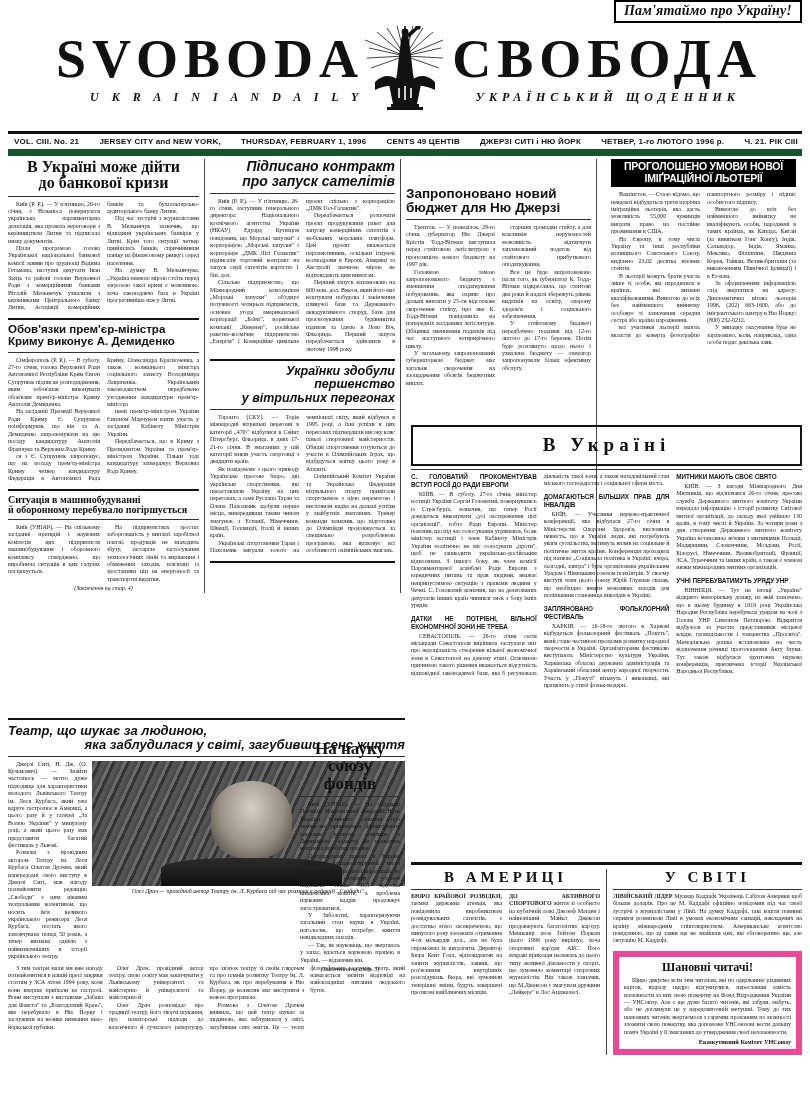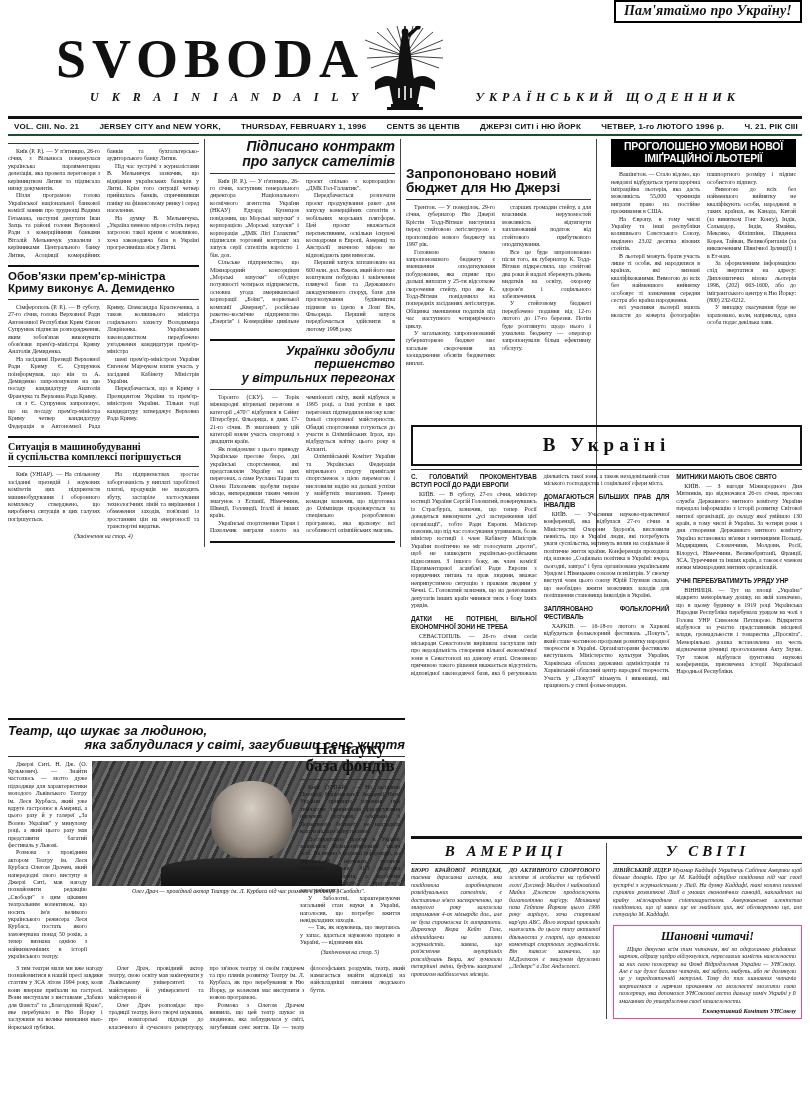--- a/index.html
+++ b/index.html
@@ -33,21 +33,21 @@
   .mh-sub{
     font-family:"Liberation Serif", serif;
     font-style:italic;font-weight:bold;font-size:12px;letter-spacing:5px;
     position:absolute;top:64px;
   }
   .mh-sub-left{left:82px;}
   .mh-sub-right{right:62px;}
   .emblem{position:absolute;left:50%;transform:translateX(-50%);top:0px;width:120px;height:84px;}
 
   
-  .dateline-wrap{margin-top:4px;border-top:3px solid #111;border-bottom:2px solid #14532d;padding:2px 0;}
+  .dateline-wrap{margin-top:19px;border-top:3px solid #111;border-bottom:7px solid #14532d;padding:2px 0;}
   .dateline{
     display:flex;justify-content:space-between;align-items:center;
     font-family:"Liberation Sans", sans-serif;font-weight:bold;font-size:8px;
     letter-spacing:.2px;padding:1px 4px 1px 6px;
   }
   .dateline span{white-space:nowrap;}
 
   
   .row{display:flex;}
   .rule-v{border-left:1px solid #444;}
@@ -93,21 +93,21 @@
   .secthead-sm{
     font-family:"Liberation Serif", serif;font-weight:bold;
     text-align:center;font-size:15px;letter-spacing:4px;
   }
   .subhead{
     font-family:"Liberation Sans", sans-serif;font-weight:bold;
     font-size:6.4px;line-height:8px;margin-bottom:2px;letter-spacing:-.1px;
   }
   .leadcaps{font-weight:bold;}
 
-  .boxed{border:1px solid #ec4899;padding:3px 5px 4px 5px;}
+  .boxed{border:6px solid #ec4899;padding:3px 5px 4px 5px;}
   .boxed2{border:2px solid #111;padding:2px;}
 
   .photo{
     background:
       repeating-linear-gradient(115deg,#4a4a4a 0 3px,#6a6a6a 3px 6px,#333 6px 9px,#555 9px 13px),
       linear-gradient(160deg,#777,#222);
     position:relative;overflow:hidden;
   }
   .photo .face{
     position:absolute;left:38%;top:16%;width:26%;height:62%;
@@ -163,40 +163,45 @@
       <path d="M62 8 L72 0 L74 2 L64 12 Z" fill="#111"></path>
       <circle cx="73" cy="1" r="2.6" fill="#111"></circle>
       <path d="M30 56 C40 46, 50 50, 58 58 L58 62 C48 58, 38 60, 30 64 Z" fill="#111"></path>
       <path d="M90 56 C80 46, 70 50, 62 58 L62 62 C72 58, 82 60, 90 64 Z" fill="#111"></path>
       <path d="M44 58 L76 58 L72 78 L48 78 Z" fill="#111"></path>
       <path d="M54 62 L54 72 M60 60 L60 74 M66 62 L66 72" stroke="#fff" stroke-width="1.6"></path>
       <rect x="46" y="78" width="28" height="3" fill="#111"></rect>
       <rect x="42" y="81" width="36" height="3" fill="#111"></rect>
     </svg>
 
+    <div class="mh-title mh-right">СВОБОДА</div>
     <div class="mh-sub mh-sub-right">УКРАЇНСЬКИЙ ЩОДЕННИК</div>
   </div>
 
   <div class="dateline-wrap">
     <div class="dateline">
       <span>VOL. CIII. No. 21</span>
       <span>JERSEY CITY and NEW YORK,</span>
       <span>THURSDAY, FEBRUARY 1, 1996</span>
-      <span>CENTS 36 ЦЕНТІВ</span>
+      <span>CENTS 49 ЦЕНТІВ</span>
       <span>ДЖЕРЗІ СИТІ і НЮ ЙОРК</span>
       <span>ЧЕТВЕР, 1-го ЛЮТОГО 1996 р.</span>
       <span>Ч. 21. РІК СІІІ</span>
     </div>
   </div>
 
   <div class="row" style="margin-top:3px;">
 
     <div style="width:196px;padding-right:5px;box-sizing:border-box;">
 
       <div>
+        <div class="hl-serif" style="font-size:16px;margin-bottom:3px;">
+          <div>В Україні може дійти</div>
+          <div>до банкової кризи</div>
+        </div>
         <hr class="thin">
         <div class="bt twocol">
           <p>Київ (Р. Р.). — У п'ятницю, 26-го січня, з Вільнюса повернулася українська парляментарна делеґація, яка провела переговори з керівництвом Литви та підписала низку документів.</p>
           <p>Пізля програмою голова Української національної банкової комісії заявив про труднощі Вадима Гетьмана, наступні депутати Іван Заєць та районі голови Верховної Ради з комерційними банками Віталій Мельничук ухвалили з керівниками Центрального банку Литви, Асоціяції комерційних банків та бухгальтерсько-аудиторського банку Литви.</p>
           <p>Під час зустрічі з журналістами В. Мельничук зазначив, що відвідини українських банкірів у Литві. Крім того ситуації четвер прийшлась банків, спричинивши паніку на фінансовому ринку і серед населення.</p>
           <p>На думку В. Мельничука, „Україна певною мірою стоїть перед загрозою такої кризи є можливою, хоча законодавча база в Україні прогресивніша ніж у Литві.</p>
         </div>
       </div>
 
       <hr class="med" style="margin-top:6px;">
@@ -214,21 +219,21 @@
           <p>шені прем'єр-міністром України Євгеном Марчуком взяти участь у засіданні Кабінету Міністрів України.</p>
           <p>Передбачається, що в Криму з Президентом України та прем'єр-міністром України. Тільки тоді кандидатуру затверджує Верховна Рада Криму.</p>
         </div>
       </div>
 
       <hr class="med" style="margin-top:6px;">
 
       <div>
         <div class="hl-serif" style="font-size:10px;text-align:left;margin:3px 0 3px 0;">
           <div>Ситуація в машинобудуванні</div>
-          <div>й суспільства комплексі погіршується</div>
+          <div>й оборонному перебувало погіршується</div>
         </div>
         <hr class="thin">
         <div class="bt twocol">
           <p>Київ (УНІАР). — На спільному засіданні президій і наукових комітетів цих підприємств машинобудування і оборонного комплексу стверджено, що виробнича ситуація в цих галузях погіршується.</p>
           <p>На підприємствах зростає заборгованість у виплаті заробітної платні, продукція не знаходить збуту, застаріле застосування технологічних ліній та вирішення і обмеження заходів, пов'язані із зростанням цін на енергоносії та транспортні видатки.</p>
         </div>
         <div class="bt cont">(Закінчення на стор. 4)</div>
       </div>
     </div>
 
@@ -369,33 +374,33 @@
       <p>З тим театри мали ми вже нагоду познайомитися в нашій пресі завдяки статтям у ЗСА літом 1994 року, коли вони вперше приїхали на гастролі. Вони виступали з виставами „Забава для Фавста" та „Благодатний Краю", яке перебувало в Ню Йорку і заслужили на велике визнання нью-йоркської публіки.</p>
       <p>Олег Драч, провідний актор театру, свою освіту мав закінчувати у Львівському університеті та майстерню й університеті та майстерню й</p>
       <p>Олег Драч розповідає про традиції театру, його творчі шукання, про новаторські підходи до класичного й сучасного репертуару, про зв'язок театру зі своїм глядачем та про плянів розвитку Театру ім. Л. Курбаса, як про перебування в Ню Йорку, де колектив має виступити з новою програмою.</p>
       <p>Розмова з Олегом Драчем виявила, що цей театр шукає за людиною, яка заблудилася у світі, загубивши сенс життя. Це — театр філософських роздумів, театр, який намагається знайти відповіді на найскладніші питання людського буття.</p>
     </div>
   </div>
 
   <div style="position:absolute;left:300px;top:740px;width:100px;">
     <div class="hl-serif" style="font-size:17px;margin-bottom:3px;">
       <div>На науку</div>
-      <div>база фондів</div>
+      <div>союзу фондів</div>
     </div>
     <hr class="thin">
     <div class="bt">
       <p>Київ (УНІАР). — На засіданні Президії Національної Академії Наук України прийнято рішення про тимчасове припинення фінансування наукових установ, оскільки з Державного бюджету не надходять кошти на заробітну платню.</p>
       <p>Досліджувано проєкт в Україні зайнялися вісімдесятирічний тисяч осіб. Як видно з поданої інформації, до українських наукових установ надійшли тільки 31,3 відсотка вимагаємих коштів, а проблема наукових кадрів продовжує загострюватися.</p>
       <p>У Заболотні, характеризуючи загальний стан науки в Україні, наголосив, що потребує вжиття невідкладних заходів.</p>
       <p>— Так, як науковець, що звертаюсь у запас, вдається науковою працею в Україні, — відзначив він.</p>
     </div>
     <div class="bt cont">(Закінчення на стор. 5)</div>
   </div>
 
-  <div style="position:absolute;left:411px;top:836px;width:391px;font-style:italic;">
+  <div style="position:absolute;left:411px;top:862px;width:391px;">
     <hr class="thick" style="margin:0 0 4px 0;">
     <div class="row">
       <div style="width:195px;padding-right:6px;box-sizing:border-box;">
         <div class="secthead-sm">В АМЕРИЦІ</div>
         <hr class="thin" style="margin:3px 0;">
         <div class="bt twocol">
           <p class="noind">
             <span class="leadcaps">БЮРО КРАЙОВОЇ РОЗВІДКИ,</span>
             <span>таємна державна агенція, яка повідомила виробництвом розвідувальних сателітів, є достатньо м'ясо засекреченою, що минулого року заложила отримання 4-ох мільярдів дол., але не була спроможна їх витратити. Директор Бюра Кейт Голл, відповідаючи на запити журналістів, заявив, що роз'яснення внутрішніх розслідувань Бюра, які зумовили теперішні зміни, будуть завершені протягом найближчих місяців.</span>
           </p>

